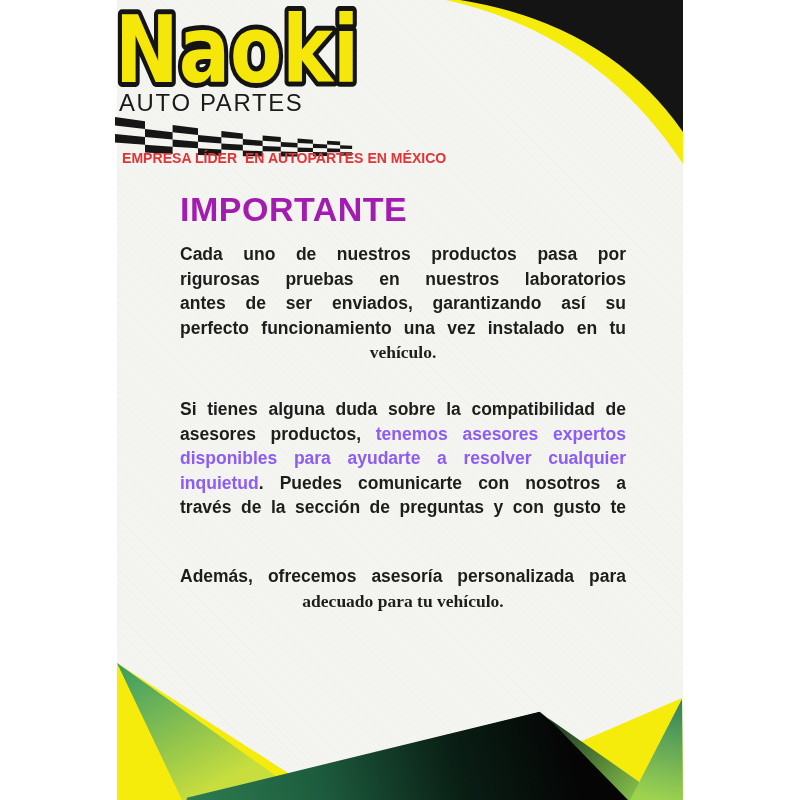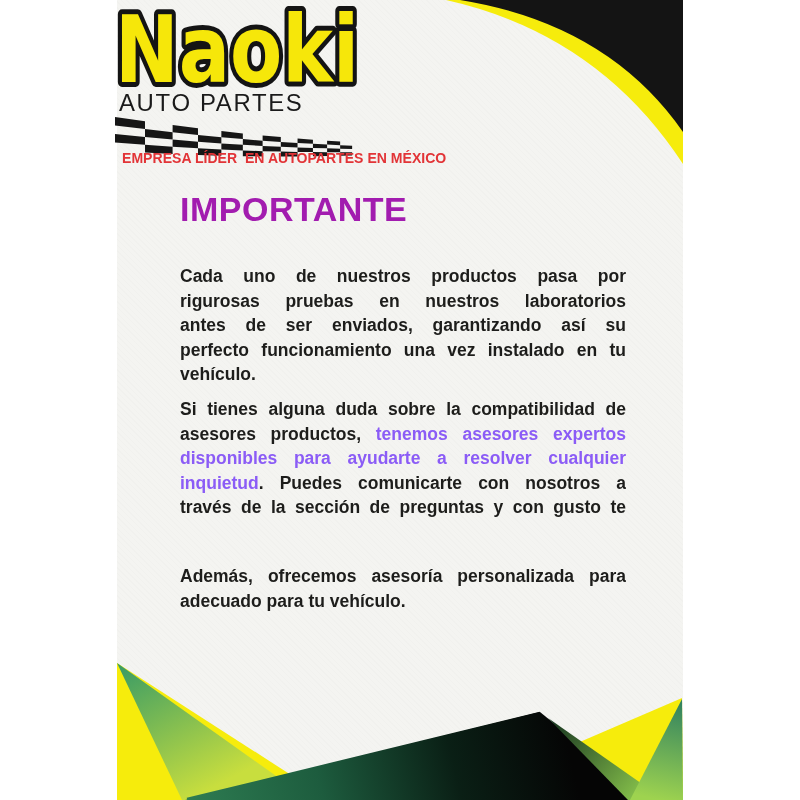--- a/index.html
+++ b/index.html
@@ -17,24 +17,24 @@
   .autopartes{position:absolute;left:119px;top:90px;font-size:23px;line-height:26px;
               letter-spacing:1.6px;color:#1a1a1a;font-weight:400;transform:scaleX(1.04);
               transform-origin:left center;white-space:pre;}
   .tagline{position:absolute;left:122px;top:150px;font-size:14.5px;font-weight:700;
            color:#e23437;white-space:pre;transform:scaleX(0.97);transform-origin:left center;}
   
   .heading{position:absolute;left:180px;top:190px;font-size:34px;font-weight:700;
            color:#a21caf;letter-spacing:0.5px;}
   .para{position:absolute;left:180px;width:446px;font-size:17.5px;font-weight:700;
         color:#1d1d1b;}
-  .p1{top:264px}.p2{top:397px}.p3{top:564px}
+  .p1{top:242px}.p2{top:397px}.p3{top:564px}
   .jline{text-align:justify;line-height:24.5px;height:24.5px;overflow:hidden;}
   .jline::after{content:"";display:inline-block;width:100%;height:0;}
-  .lline{text-align:left;line-height:24.5px;height:24.5px;overflow:hidden;}
+  .lline{text-align:center;line-height:24.5px;height:24.5px;overflow:hidden;font-family:Liberation Serif, serif;}
   .red{color:#8b5cf6;}
 </style>
 </head>
 <body>
 
 <div class="canvas">
 
   <div class="paper"></div>
 
   <svg class="deco" viewBox="0 0 800 800">

